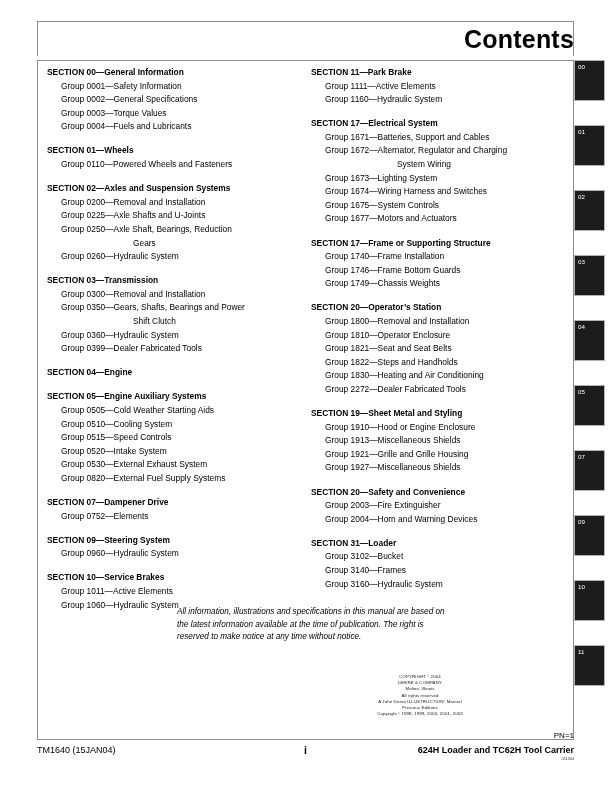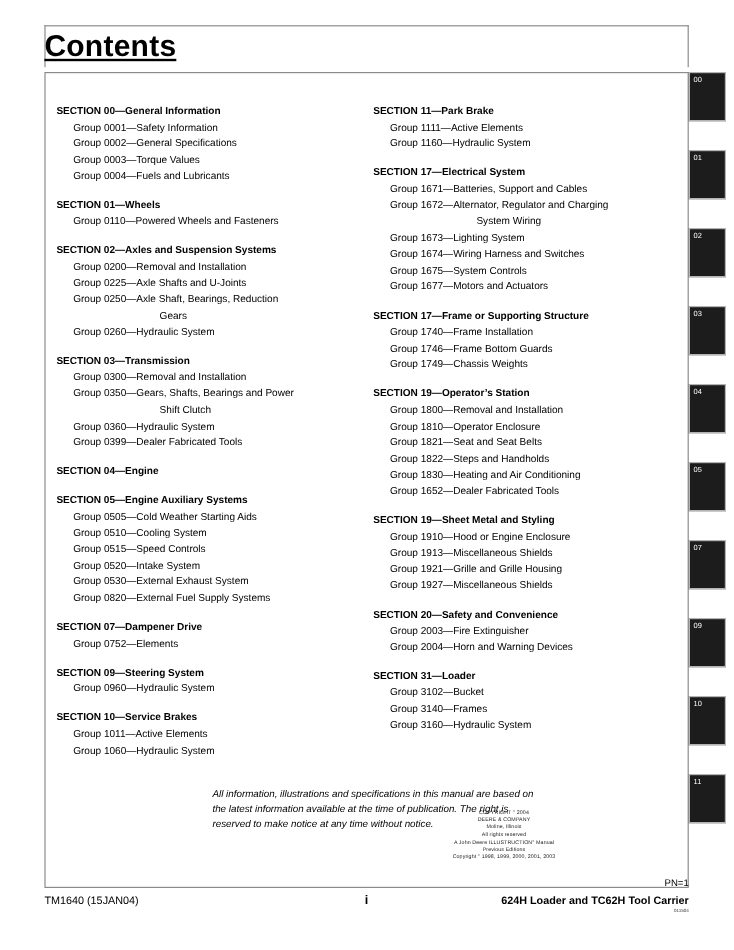--- a/index.html
+++ b/index.html
@@ -26,46 +26,44 @@
     border-left: 1px solid #8c8c8c;
     border-right: 1px solid #8c8c8c;
     border-top: 1px solid #8c8c8c;
     box-sizing: border-box;
   }
   #page-title {
     position: absolute;
     left: 37px;
     top: 25px;
     width: 537px;
-    text-align: left;
+    text-align: right;
     font-size: 25px;
     font-weight: bold;
     letter-spacing: 0.2px;
-    text-decoration: underline;
   }
 
   
   #content-frame {
     position: absolute;
     left: 37px;
     top: 60px;
     width: 537px;
     height: 680px;
     border: 1px solid #8c8c8c;
     border-top: 1px solid #8c8c8c;
     box-sizing: border-box;
   }
 
   #columns {
     position: absolute;
     left: 37px;
     top: 66px;
     width: 537px;
     height: 560px;
-    margin-top: 20px;
   }
   .column {
     position: absolute;
     top: 0;
     width: 258px;
   }
   #col-left { left: 10px; }
   #col-right { left: 274px; }
 
   .section-block { margin-bottom: 10.5px; }
@@ -87,21 +85,21 @@
     font-size: 8.4px;
     line-height: 13.6px;
     padding-left: 86px;
     white-space: nowrap;
   }
 
   
   #disclaimer {
     position: absolute;
     left: 177px;
-    top: 656px;
+    top: 606px;
     width: 330px;
     font-size: 8.2px;
     font-style: italic;
     line-height: 12.6px;
   }
 
   
   #copyright-block {
     position: absolute;
     left: 330px;
@@ -255,27 +253,27 @@
         <div class="group-line">Group 1675—System Controls</div>
         <div class="group-line">Group 1677—Motors and Actuators</div>
       </div>
       <div class="section-block">
         <div class="section-title">SECTION 17—Frame or Supporting Structure</div>
         <div class="group-line">Group 1740—Frame Installation</div>
         <div class="group-line">Group 1746—Frame Bottom Guards</div>
         <div class="group-line">Group 1749—Chassis Weights</div>
       </div>
       <div class="section-block">
-        <div class="section-title">SECTION 19—Operator’s Station</div>
+        <div class="section-title">SECTION 20—Operator’s Station</div>
         <div class="group-line">Group 1800—Removal and Installation</div>
         <div class="group-line">Group 1810—Operator Enclosure</div>
         <div class="group-line">Group 1821—Seat and Seat Belts</div>
         <div class="group-line">Group 1822—Steps and Handholds</div>
         <div class="group-line">Group 1830—Heating and Air Conditioning</div>
-        <div class="group-line">Group 1652—Dealer Fabricated Tools</div>
+        <div class="group-line">Group 2272—Dealer Fabricated Tools</div>
       </div>
       <div class="section-block">
         <div class="section-title">SECTION 19—Sheet Metal and Styling</div>
         <div class="group-line">Group 1910—Hood or Engine Enclosure</div>
         <div class="group-line">Group 1913—Miscellaneous Shields</div>
         <div class="group-line">Group 1921—Grille and Grille Housing</div>
         <div class="group-line">Group 1927—Miscellaneous Shields</div>
       </div>
       <div class="section-block">
         <div class="section-title">SECTION 20—Safety and Convenience</div>

